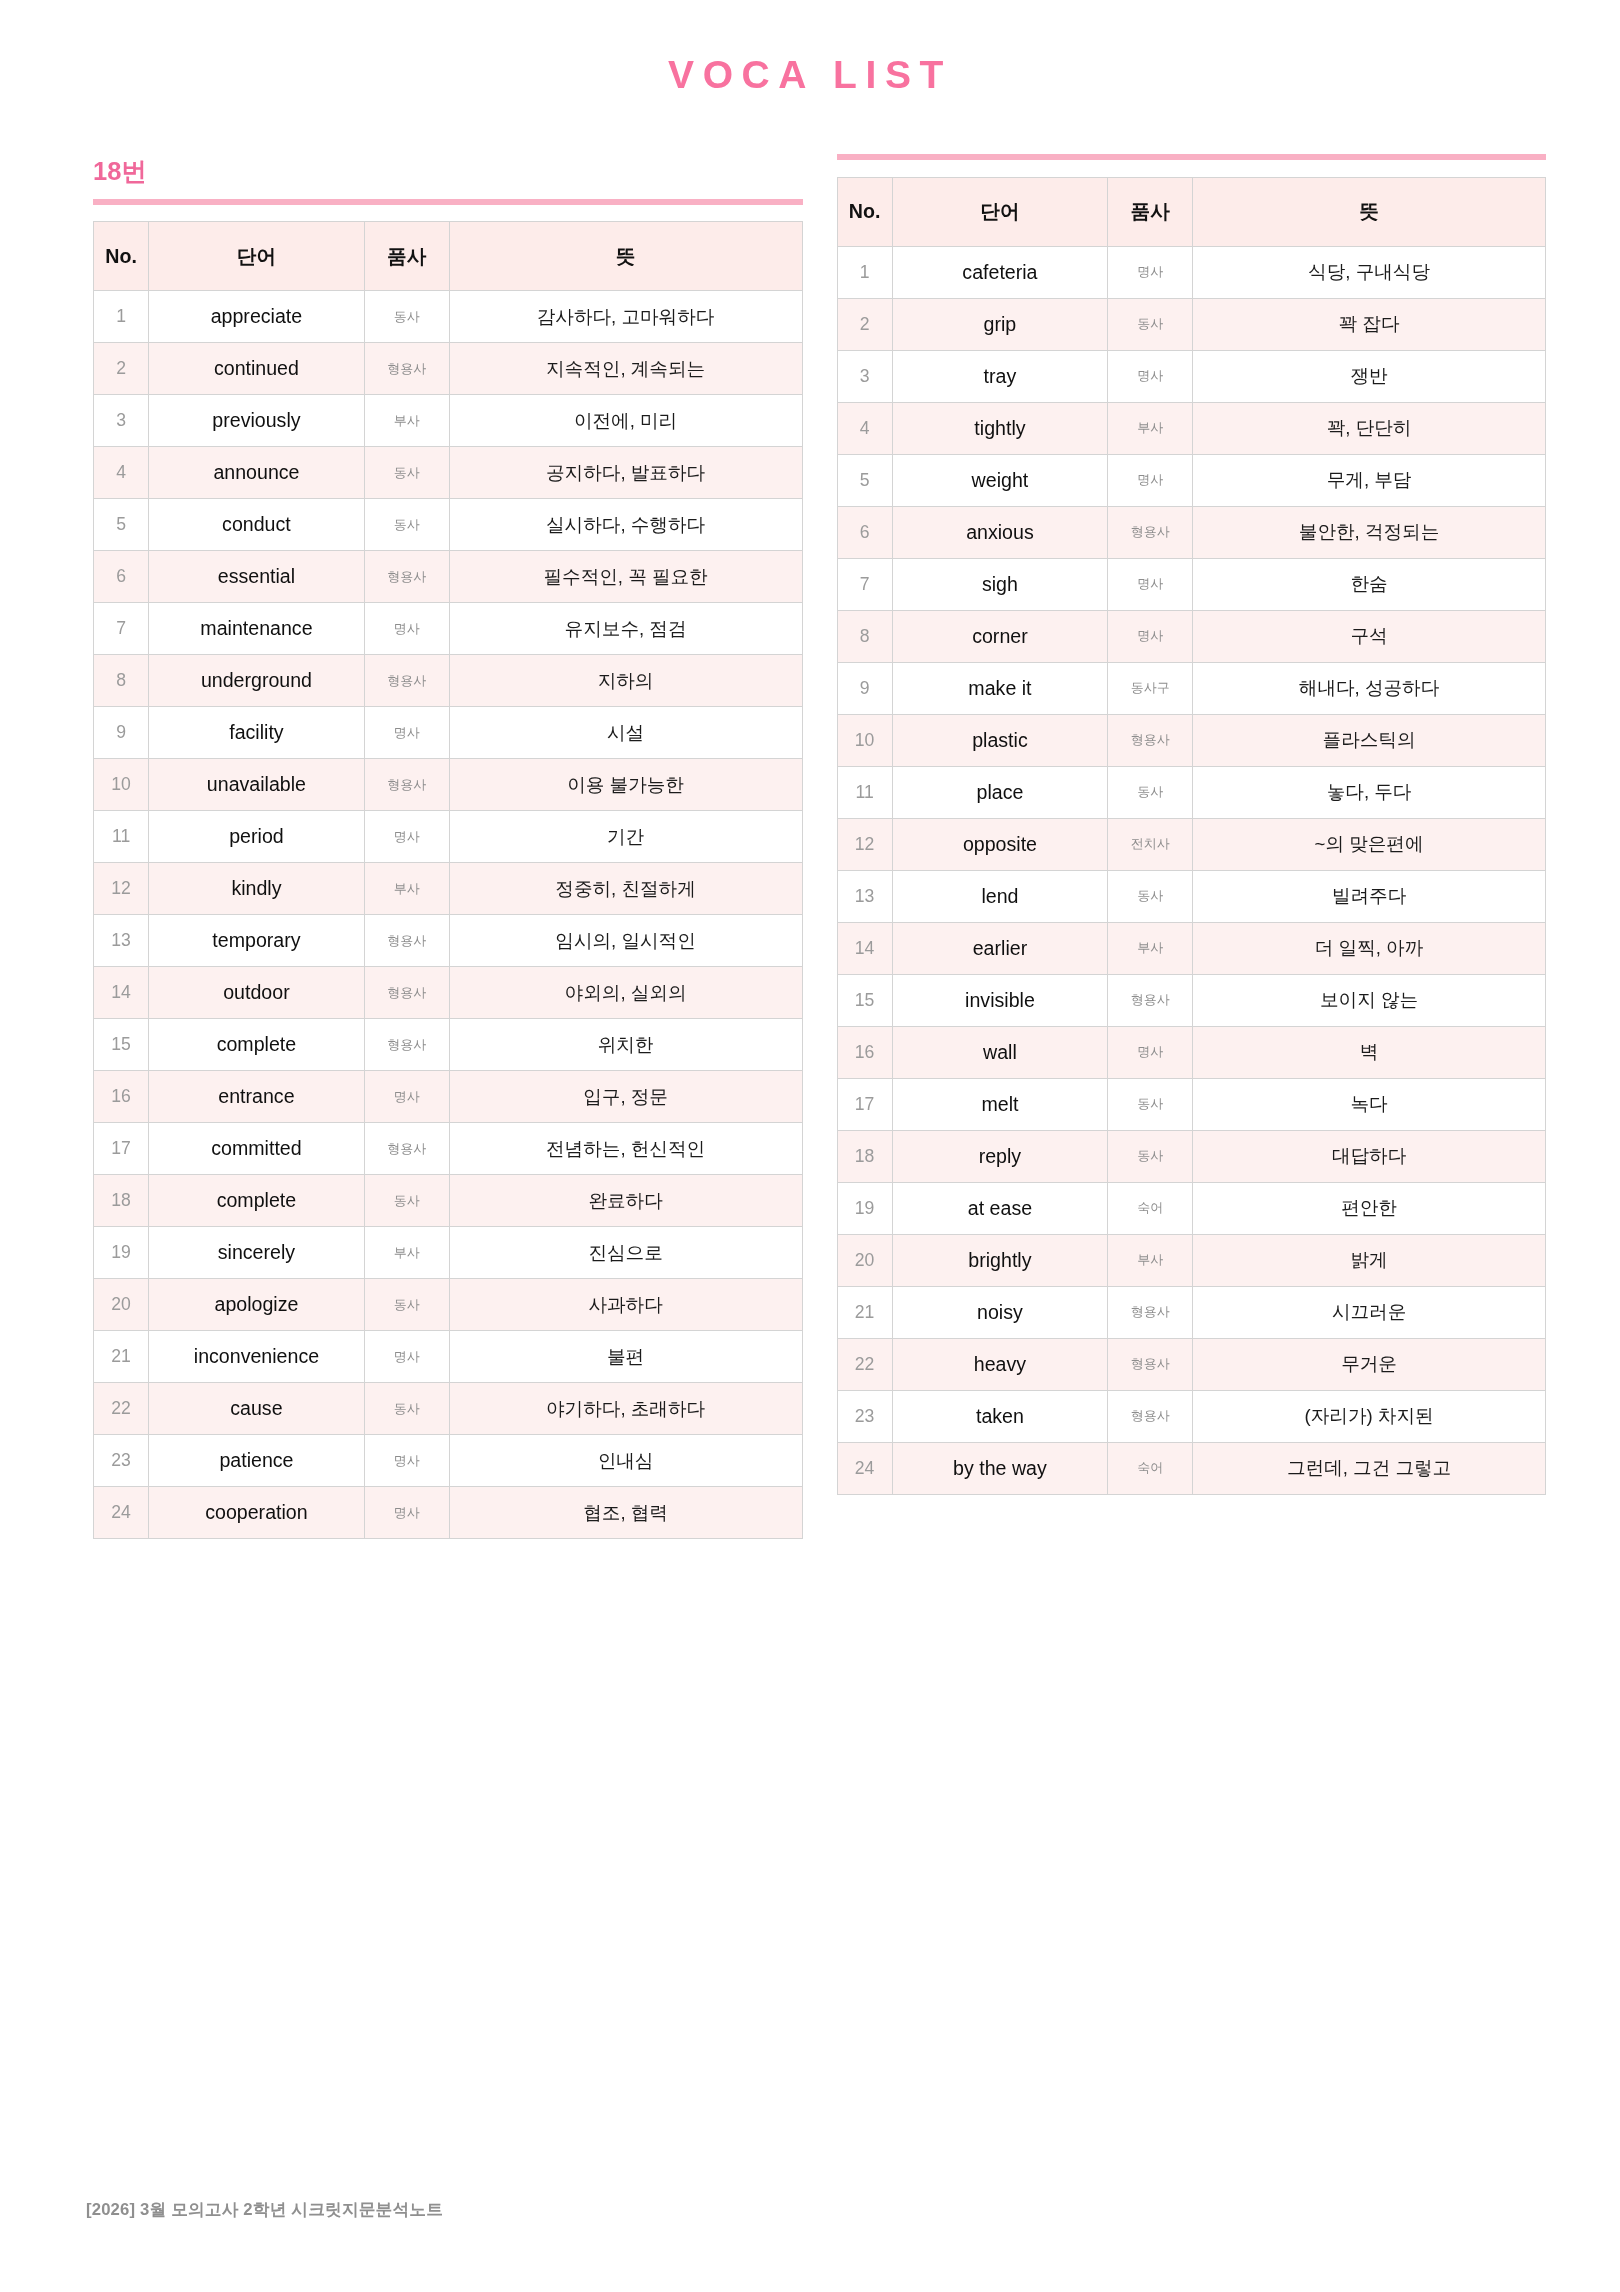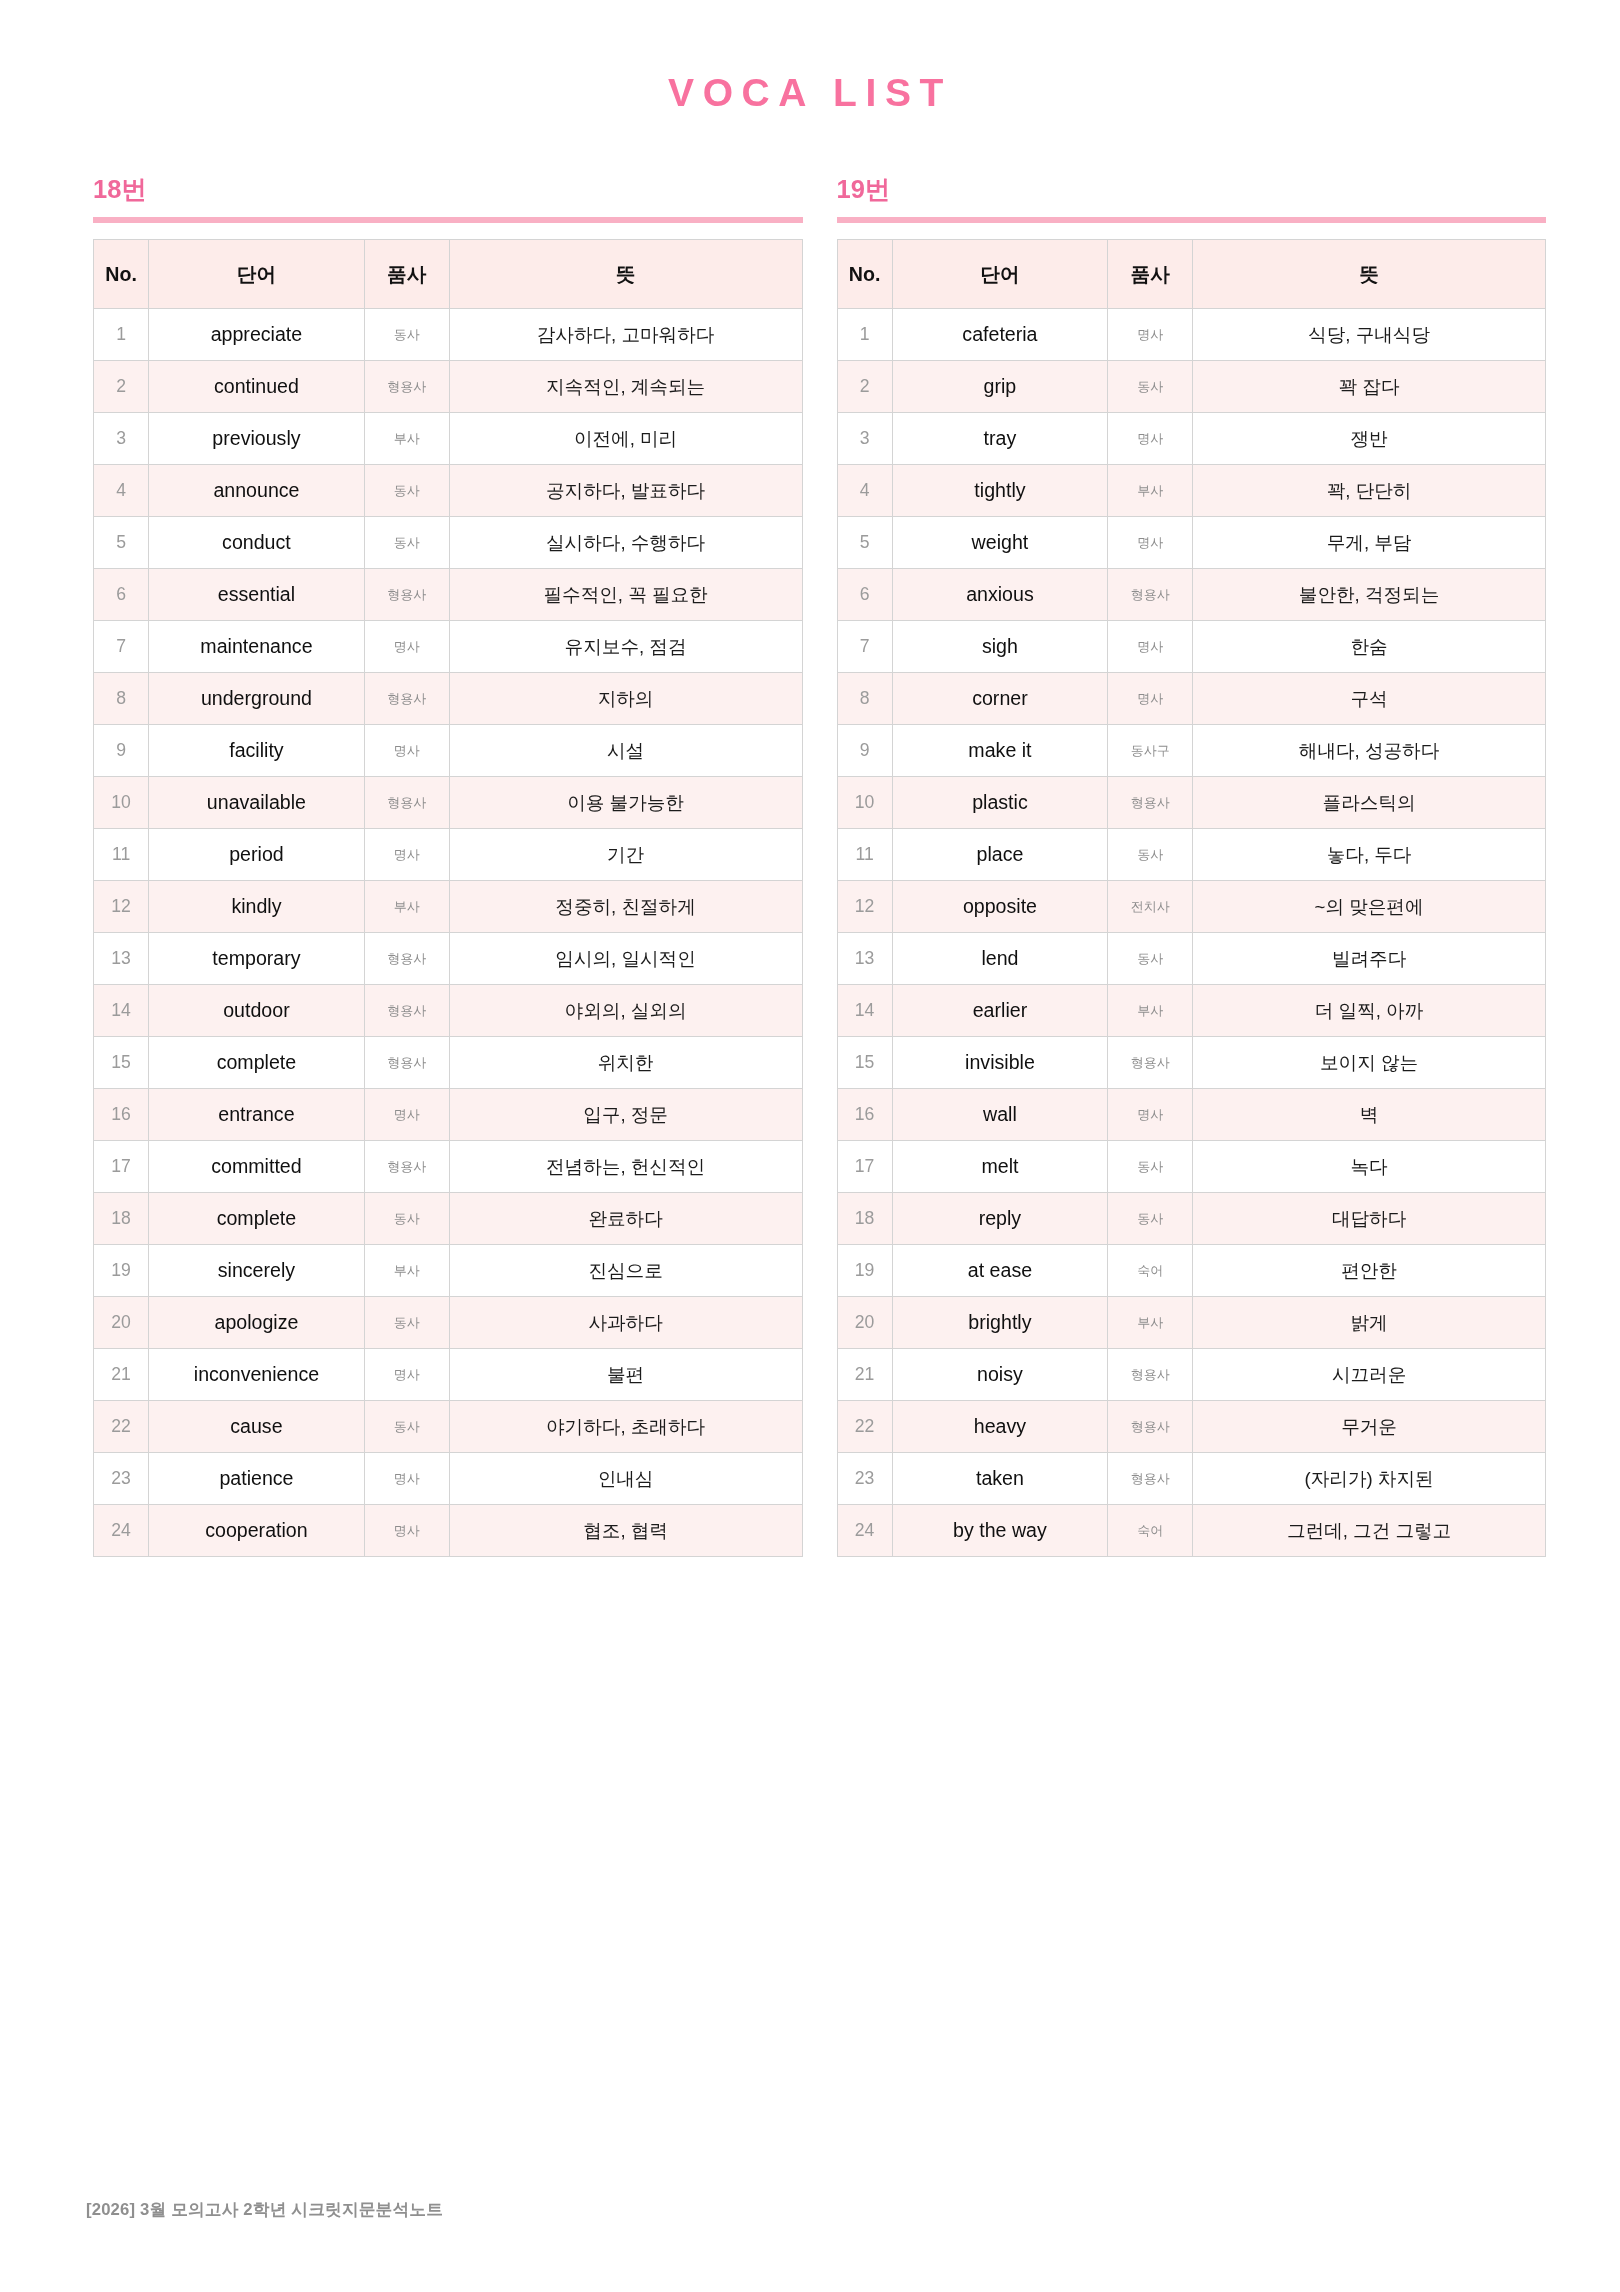--- a/index.html
+++ b/index.html
@@ -8,21 +8,21 @@
     font-family: "Liberation Sans", "DejaVu Sans", sans-serif;
   }
   .page {
     position: relative;
     width: 1620px;
     height: 2293px;
     background: #ffffff;
     overflow: hidden;
   }
   .title {
-    padding-top: 71px;
+    padding-top: 53px;
     text-align: center;
     font-size: 39px;
     font-weight: 800;
     letter-spacing: 0.22em;
     color: #f8729f;
   }
   .tables {
     display: flex;
     gap: 34px;
     padding: 0 74px 0 93px;
@@ -246,21 +246,20 @@
               <td class="no">24</td>
               <td class="word">cooperation</td>
               <td class="pos">명사</td>
               <td class="meaning">협조, 협력</td>
             </tr>
           </tbody>
       </table>
     </section>
 
     <section class="voca-section">
-      <h2 class="section-label">19번</h2>
       <div class="section-underline"></div>
       <table class="voca-table">
         <colgroup>
           <col style="width:7.8%">
             <col style="width:30.4%">
             <col style="width:12%">
             <col style="width:49.8%">
         </colgroup>
         <thead>
           <tr>

